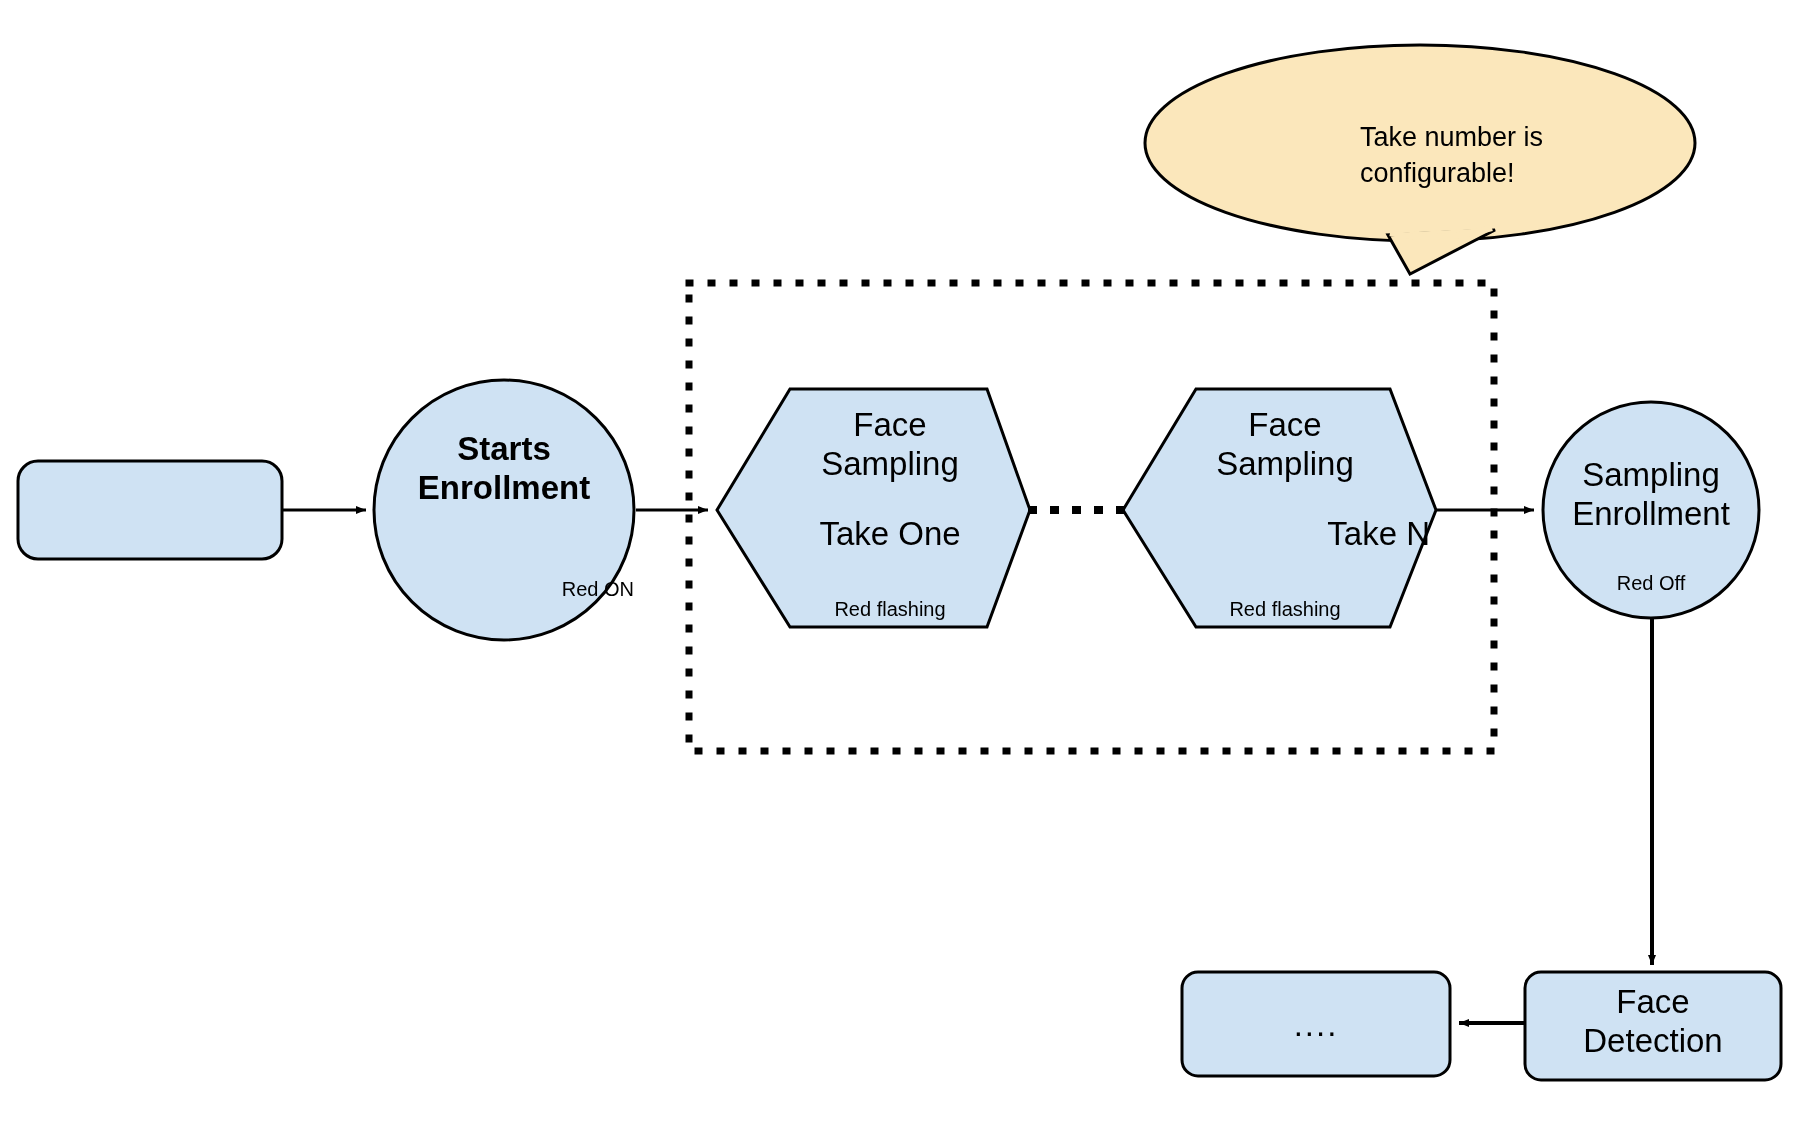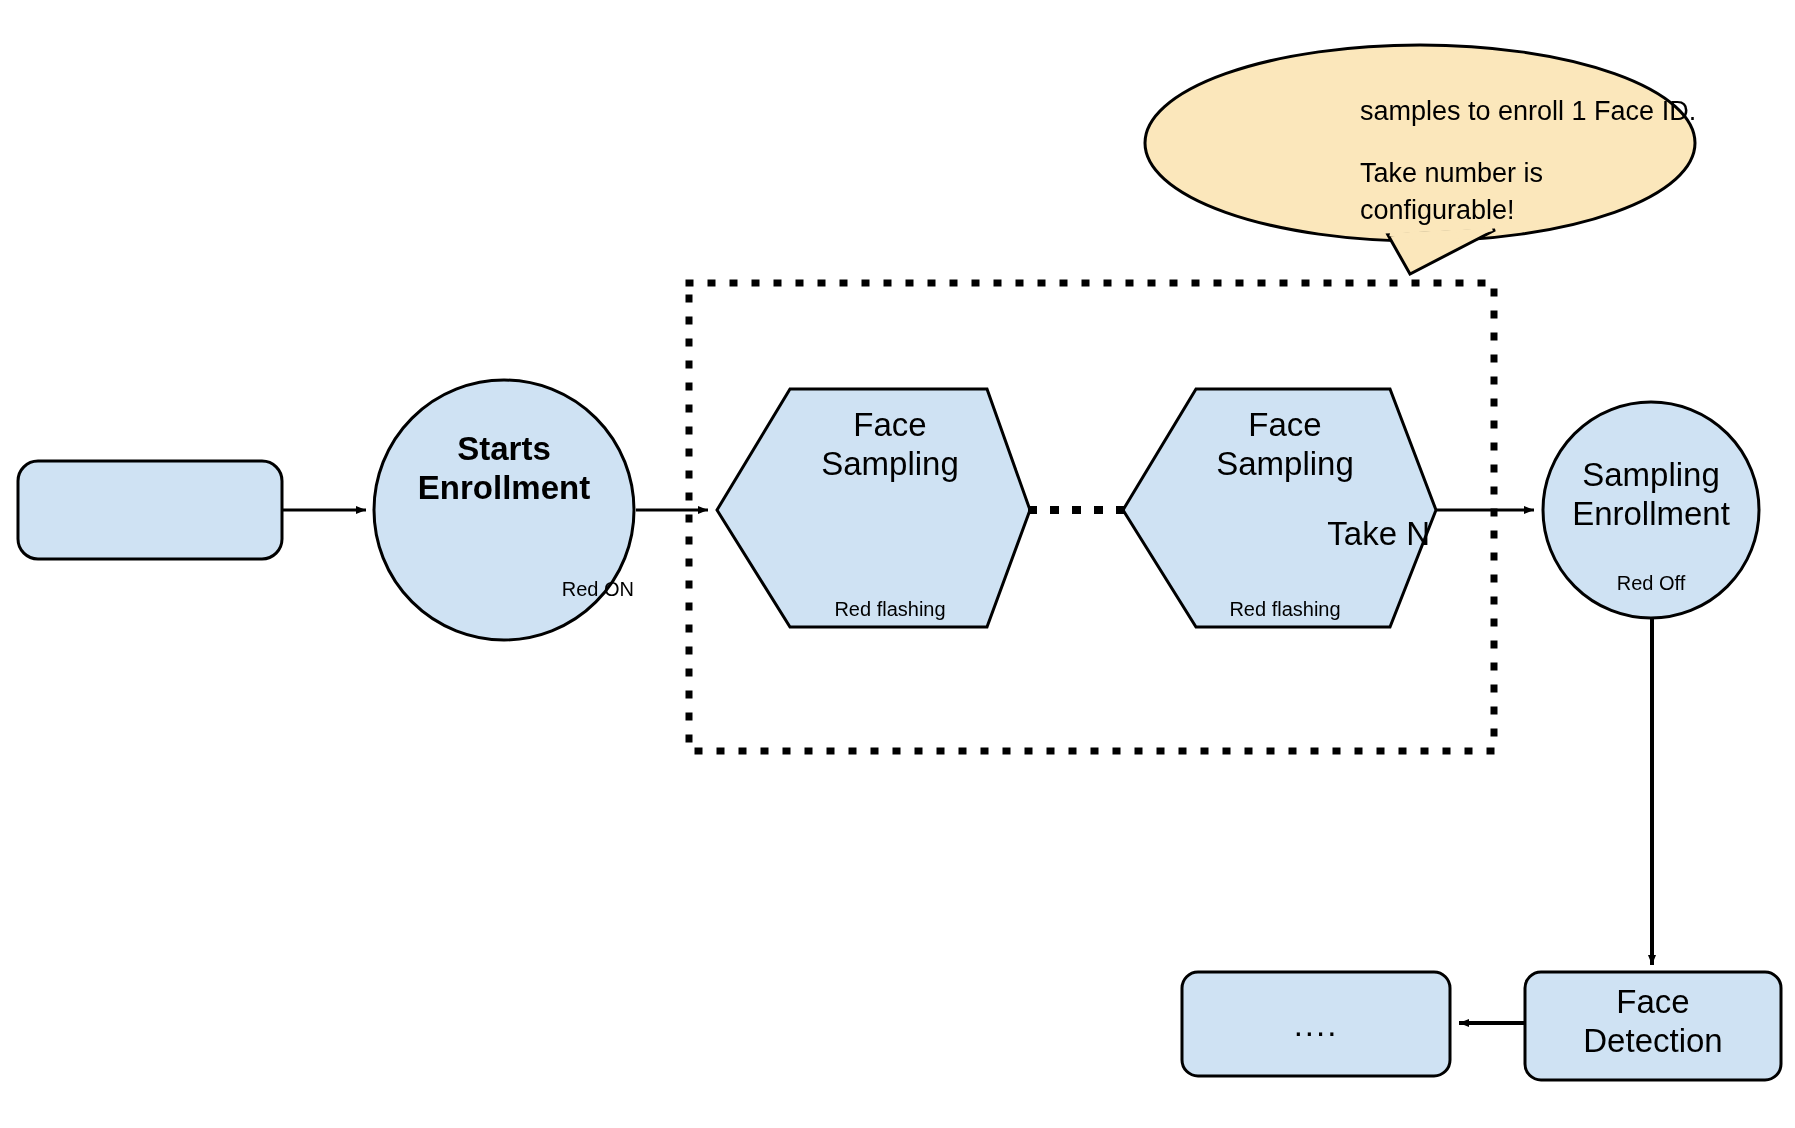--- a/index.html
+++ b/index.html
@@ -86,20 +86,21 @@
 
 
   <div class="node-text t-main" style="left:374px; top:430px; width:260px;font-weight:bold;">Starts
 Enrollment</div>
 
   <div class="node-text t-small" style="left:374px; top:578px; width:260px;text-align:right;">Red ON</div>
 
   <div class="node-text t-main" style="left:745px; top:406px; width:290px;">Face
 Sampling</div>
 
+  <div class="node-text t-main" style="left:745px; top:515px; width:290px;">Take One</div>
 
   <div class="node-text t-small" style="left:745px; top:598px; width:290px;">Red flashing</div>
 
   <div class="node-text t-main" style="left:1140px; top:406px; width:290px;">Face
 Sampling</div>
 
   <div class="node-text t-main" style="left:1140px; top:515px; width:290px;text-align:right;">Take N</div>
 
   <div class="node-text t-small" style="left:1140px; top:598px; width:290px;">Red flashing</div>
 
@@ -107,18 +108,17 @@
 Enrollment</div>
 
   <div class="node-text t-small" style="left:1521px; top:572px; width:260px;">Red Off</div>
 
   <div class="node-text t-main" style="left:1525px; top:983px; width:256px;">Face
 Detection</div>
 
   <div class="node-text t-dots" style="left:1182px; top:1006px; width:268px;">....</div>
 
   <div class="t-callout" style="position:absolute; left:1360px; top:93px; width:340px;">
-    <div>samples to enroll 1 Face ID.</div>
     <div style="height:26px;"></div>
     <div>Take number is configurable!</div>
   </div>
 
 </div>
 
 </body></html>

